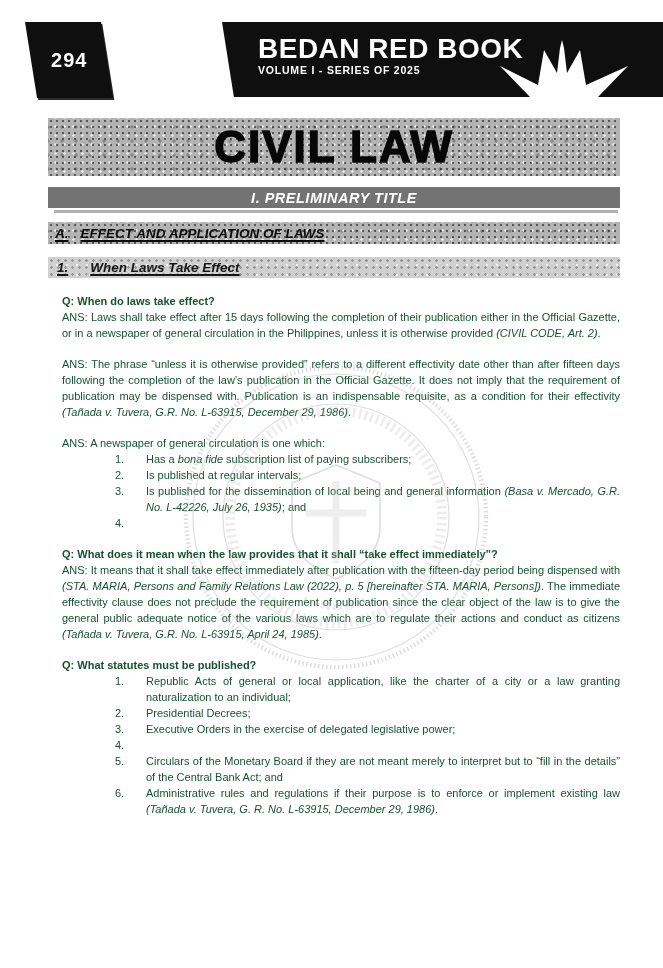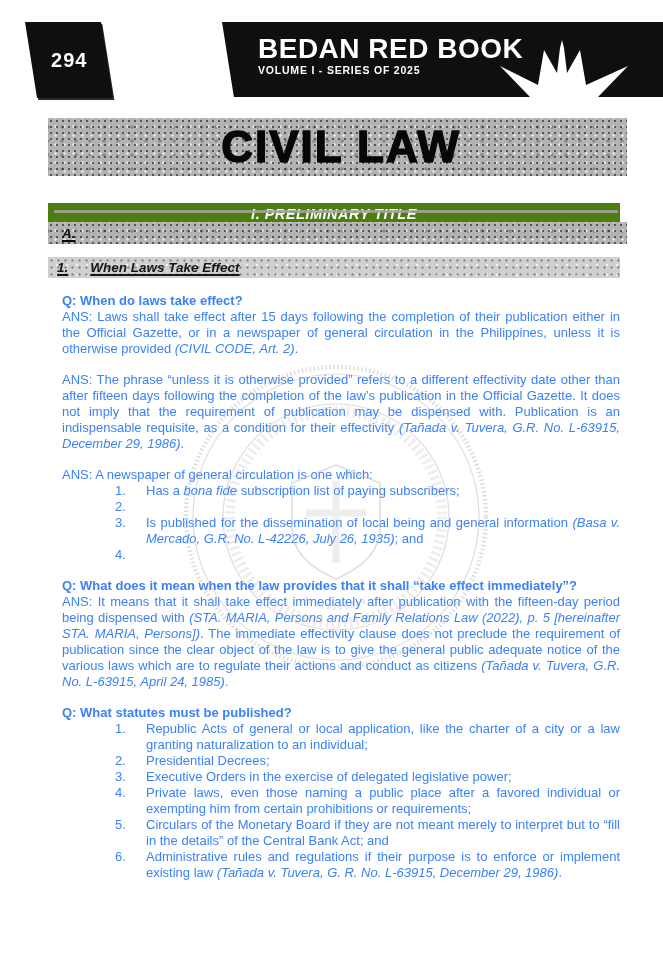--- a/index.html
+++ b/index.html
@@ -25,62 +25,61 @@
 
   
   .halftone{
     background-color:#b3b3b3;
     background-image:
       radial-gradient(rgba(10,10,10,.55) 1px, transparent 1.5px),
       radial-gradient(rgba(255,255,255,.65) 1px, transparent 1.5px),
       radial-gradient(rgba(70,70,70,.4) 1.3px, transparent 2px);
     background-size:6px 6px, 9px 9px, 14px 14px;
     background-position:0 0, 3px 4px, 7px 2px;
-    padding-left:7px;
   }
   .halftone-light{
     background-color:#d0d0d0;
     background-image:
       radial-gradient(rgba(40,40,40,.35) 1px, transparent 1.5px),
       radial-gradient(rgba(255,255,255,.7) 1px, transparent 1.5px);
     background-size:7px 7px, 10px 10px;
     background-position:0 0, 4px 3px;
   }
   .civil-band{
     position:absolute;left:48px;top:118px;width:572px;height:58px;
     display:flex;align-items:center;justify-content:center;
   }
   .civil-band span{
     font-size:44px;font-weight:900;color:#070707;letter-spacing:2px;
     -webkit-text-stroke:1.5px #070707;line-height:58px;
   }
   .prelim-bar{
-    position:absolute;left:48px;top:187px;width:572px;height:21px;background:#4d7c0f;
-    display:flex;align-items:center;justify-content:center;margin-top:16px;
+    position:absolute;left:48px;top:187px;width:572px;height:21px;background:#737373;
+    display:flex;align-items:center;justify-content:center;
   }
   .prelim-bar span{color:#ffffff;font-size:14.5px;font-weight:bold;font-style:italic;letter-spacing:.5px;}
   .bar-shadow{position:absolute;left:54px;top:210px;width:564px;height:3px;background:#a5a5a5;opacity:.85;}
   .section-band{
     position:absolute;left:48px;top:222px;width:572px;height:22px;
     display:flex;align-items:center;
   }
   .section-band .band-text{display:flex;gap:12px;padding-left:7px;
     font-size:13.5px;font-weight:bold;font-style:italic;color:#0b0b0b;
     text-decoration:underline;text-decoration-thickness:1.5px;text-underline-offset:2px;}
   .subsection-band{
     position:absolute;left:48px;top:257px;width:572px;height:21px;
     display:flex;align-items:center;
   }
   .subsection-band .band-text{display:flex;gap:22px;padding-left:9px;
     font-size:13.5px;font-weight:bold;font-style:italic;color:#151515;
     text-decoration:underline;text-decoration-thickness:1.5px;text-underline-offset:2px;}
 
   
-  .content{position:absolute;left:62px;top:293px;width:558px;color:#3b82f6;
-    font-size:13px;line-height:16px;}
+  .content{position:absolute;left:62px;top:293px;width:558px;color:#14532d;
+    font-size:11px;line-height:16px;}
   .qa-block{margin:0 0 15px 0;}
   .qa-block p{margin:0;text-align:justify;}
   .q{font-weight:bold;}
   .seg-b{font-weight:normal;}
   .seg-i{font-style:italic;}
   .qa-list{margin:0;}
   .qa-li{display:flex;}
   .li-num{flex:0 0 31px;margin-left:53px;}
   .li-text{flex:1;text-align:justify;}
 
@@ -113,20 +112,21 @@
   </div>
 
   <div class="prelim-bar">
     <span>I. PRELIMINARY TITLE</span>
   </div>
   <div class="bar-shadow"></div>
 
   <div class="section-band halftone">
     <span class="band-text">
       <span>A.</span>
+      <span>EFFECT AND APPLICATION OF LAWS</span>
     </span>
   </div>
 
   <div class="subsection-band halftone-light">
     <span class="band-text">
       <span>1.</span>
       <span>When Laws Take Effect</span>
     </span>
   </div>
 
@@ -141,20 +141,21 @@
         </section>
         <section class="qa-block">
           <p class="a"><span class="seg-b">ANS:</span><span> A newspaper of general circulation is one which:</span></p>
           <div class="qa-list">
             <div class="qa-li">
               <span class="li-num">1.</span>
               <span class="li-text"><span>Has a </span><span class="seg-i">bona fide</span><span> subscription list of paying subscribers;</span></span>
             </div>
             <div class="qa-li">
               <span class="li-num">2.</span>
+              <span class="li-text"><span>Is published at regular intervals;</span></span>
             </div>
             <div class="qa-li">
               <span class="li-num">3.</span>
               <span class="li-text"><span>Is published for the dissemination of local being and general information </span><span class="seg-i">(Basa v. Mercado, G.R. No. L-42226, July 26, 1935)</span><span>; and</span></span>
             </div>
             <div class="qa-li">
               <span class="li-num">4.</span>
             </div>
           </div>
         </section>
@@ -172,21 +173,20 @@
             <div class="qa-li">
               <span class="li-num">2.</span>
               <span class="li-text"><span>Presidential Decrees;</span></span>
             </div>
             <div class="qa-li">
               <span class="li-num">3.</span>
               <span class="li-text"><span>Executive Orders in the exercise of delegated legislative power;</span></span>
             </div>
             <div class="qa-li">
               <span class="li-num">4.</span>
-              <span class="li-text"><span>Private laws, even those naming a public place after a favored individual or exempting him from certain prohibitions or requirements;</span></span>
             </div>
             <div class="qa-li">
               <span class="li-num">5.</span>
               <span class="li-text"><span>Circulars of the Monetary Board if they are not meant merely to interpret but to “fill in the details” of the Central Bank Act; and</span></span>
             </div>
             <div class="qa-li">
               <span class="li-num">6.</span>
               <span class="li-text"><span>Administrative rules and regulations if their purpose is to enforce or implement existing law </span><span class="seg-i">(Tañada v. Tuvera, G. R. No. L-63915, December 29, 1986)</span><span>.</span></span>
             </div>
           </div>

